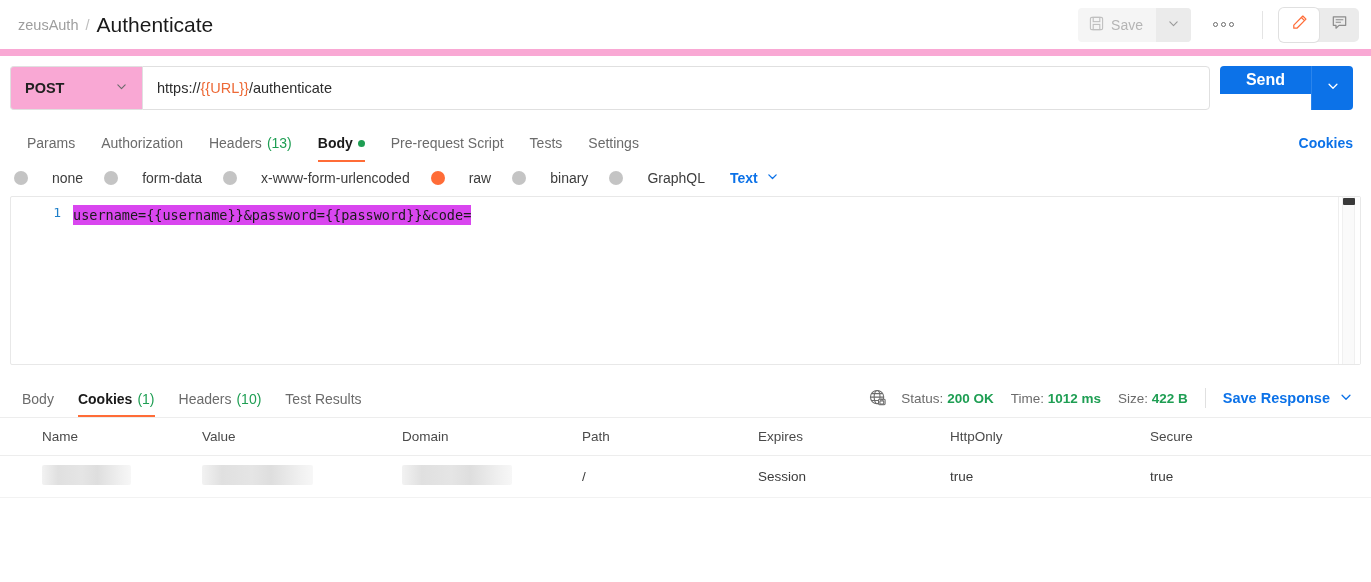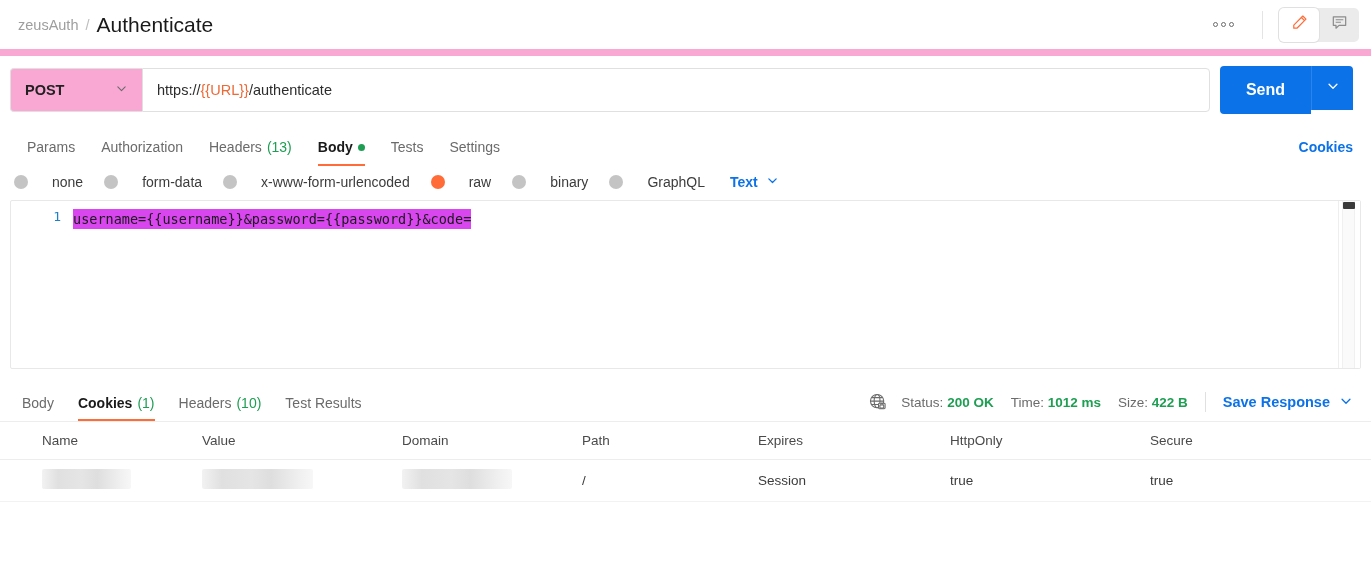--- a/index.html
+++ b/index.html
@@ -100,21 +100,21 @@
   }
   .var-token { color: #ed6a37; }
   .send-group {
     display: flex; align-items: stretch;
     margin-left: 10px;
     border-radius: 4px; overflow: hidden;
   }
   .send-btn {
     background: #0c72e8; color: #ffffff;
     font-size: 16px; font-weight: bold;
-    padding: 0 26px; height: 48px;
+    padding: 0 26px; height: 28px;
     display: flex; align-items: center;
     cursor: pointer;
   }
   .send-caret {
     background: #0c72e8; width: 42px; height: 44px;
     display: flex; align-items: center; justify-content: center;
     border-left: 1px solid #2a84ec;
   }
 
   
@@ -298,20 +298,39 @@
 <body>
 
 <div class="header">
   <div class="breadcrumb">
     <span class="bc-collection">zeusAuth</span>
     <span class="bc-sep">/</span>
     <span class="bc-request">Authenticate</span>
   </div>
 
   <div class="header-right">
+    <div class="save-group">
+      <div class="save-btn">
+        <span>
+          <svg width="15" height="15" viewBox="0 0 16 16" fill="none" stroke="#c0c0c0" stroke-width="1.2">
+            <rect x="1.5" y="1.5" width="13" height="13" rx="1.5"></rect>
+            <rect x="4.5" y="1.5" width="7" height="4.5"></rect>
+            <rect x="4.5" y="9" width="7" height="5.5"></rect>
+          </svg>
+        </span>
+        <span>Save</span>
+      </div>
+      <div class="save-caret">
+        <span>
+          <svg width="13" height="13" viewBox="0 0 16 16" fill="none" stroke="#9a9a9a" stroke-width="1.4" stroke-linecap="round" stroke-linejoin="round">
+              <polyline points="3.5,6 8,10.5 12.5,6"></polyline>
+            </svg>
+        </span>
+      </div>
+    </div>
 
     <div class="more-btn">
       <span class="dot-o"></span>
       <span class="dot-o"></span>
       <span class="dot-o"></span>
     </div>
 
     <div class="divider-v"></div>
 
     <div class="icon-pair">
@@ -370,20 +389,23 @@
   </div>
   <div class="tab">
     <span>Headers</span>
     <span class="count">(13)</span>
   </div>
   <div class="tab active">
     <span>Body</span>
     <span class="greendot"></span>
   </div>
   <div class="tab">
+    <span>Pre-request Script</span>
+  </div>
+  <div class="tab">
     <span>Tests</span>
   </div>
   <div class="tab">
     <span>Settings</span>
   </div>
   <div class="cookies-link">Cookies</div>
 </div>
 
 <div class="body-types">
   <div class="radio-item">

